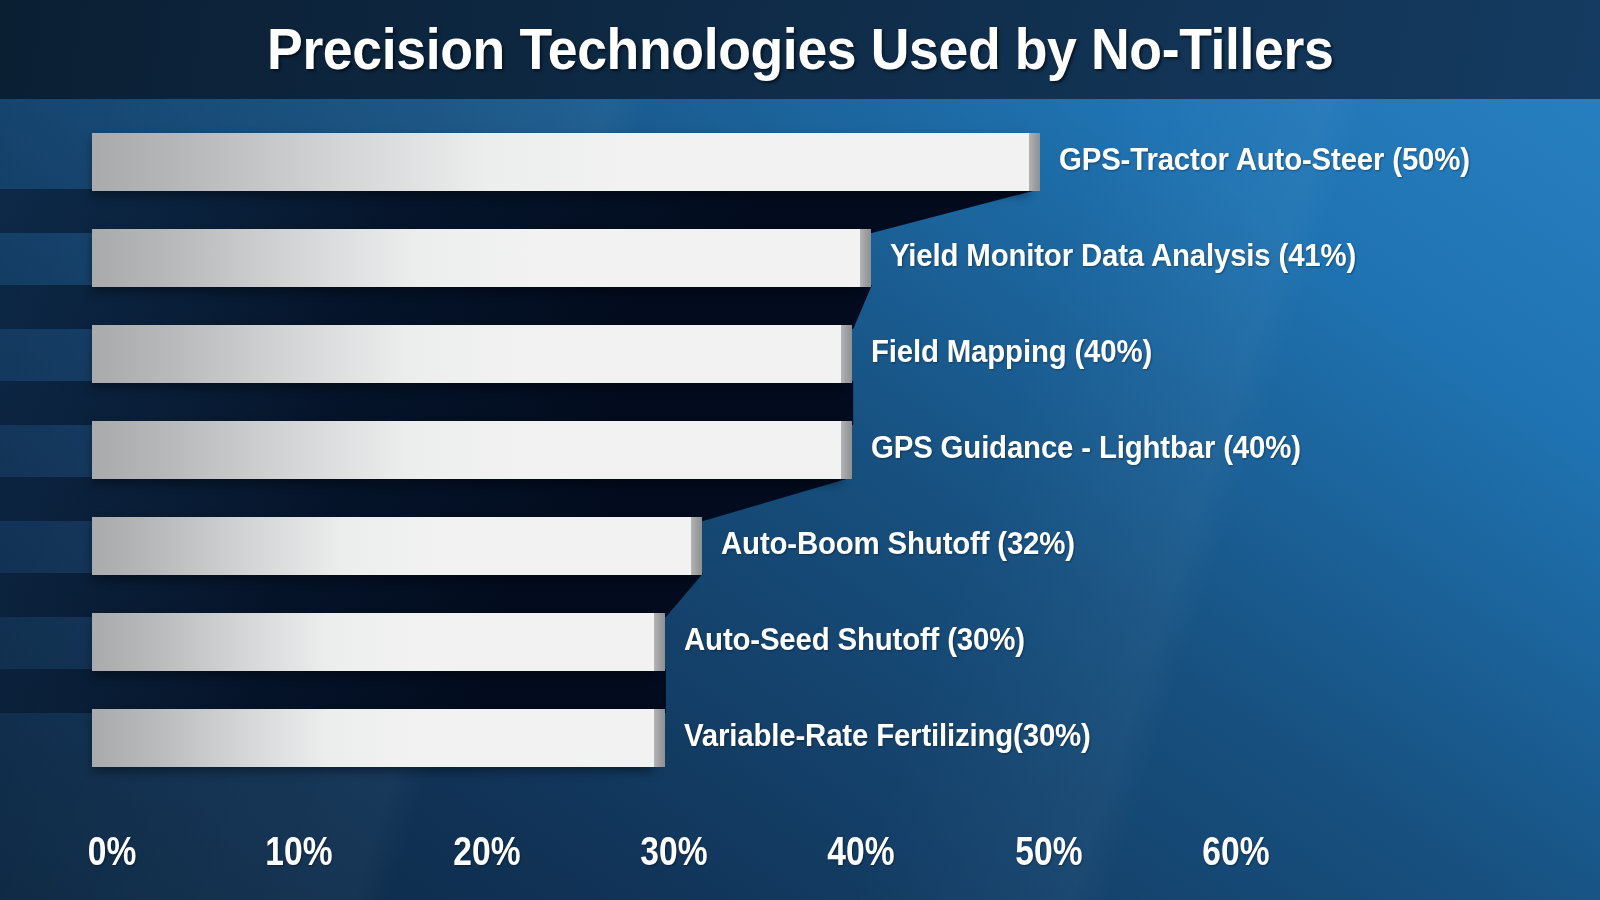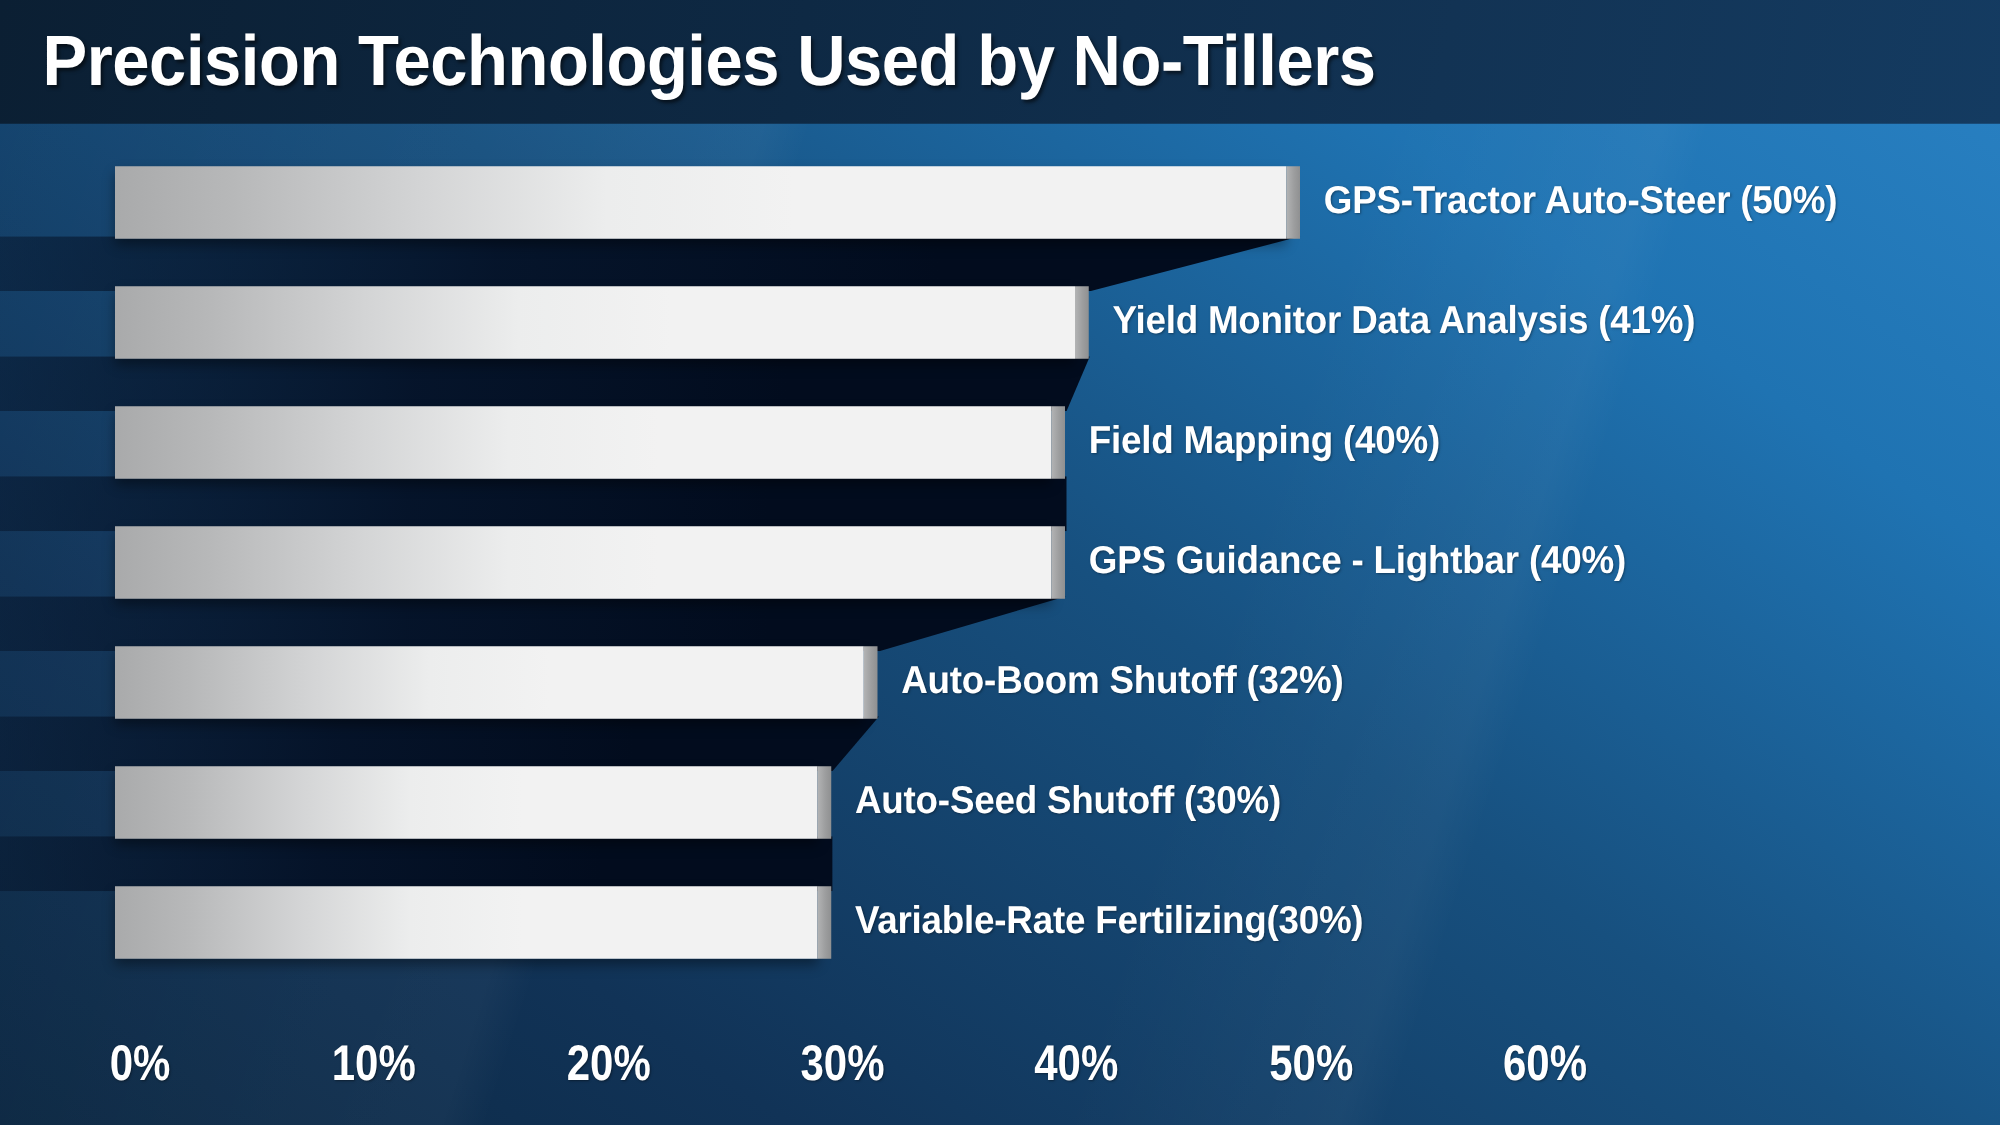--- a/index.html
+++ b/index.html
@@ -28,21 +28,21 @@
 
   
   .title-banner {
     position: absolute;
     left: 0; top: 0;
     width: 1600px;
     height: 99px;
     background: linear-gradient(100deg, #0b1f33 0%, #0e2944 40%, #123354 72%, #143b61 100%);
     display: flex;
     align-items: center;
-    justify-content: flex-start;
+    justify-content: center;
     overflow: hidden;
   }
   .title-text {
     color: #ffffff;
     font-size: 57px;
     font-weight: bold;
     letter-spacing: -0.4px;
     line-height: 1;
     white-space: nowrap;
     text-shadow: 2px 2px 3px rgba(0,0,0,0.55);

